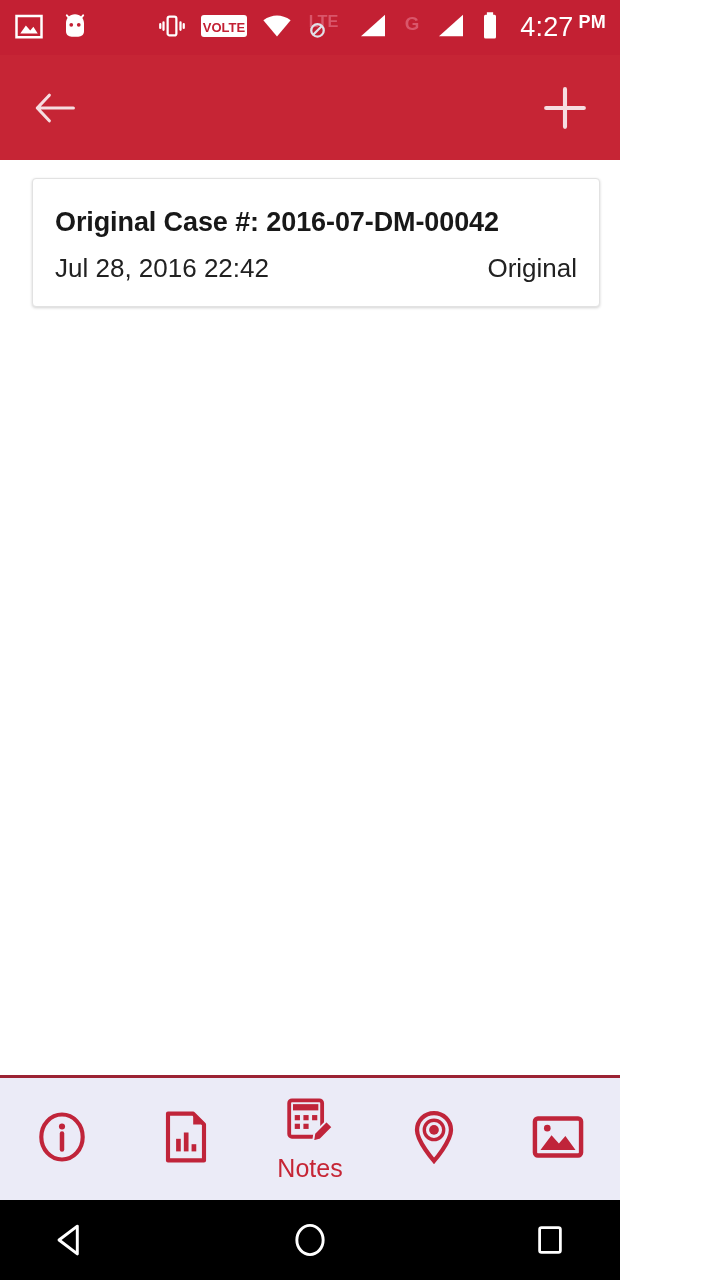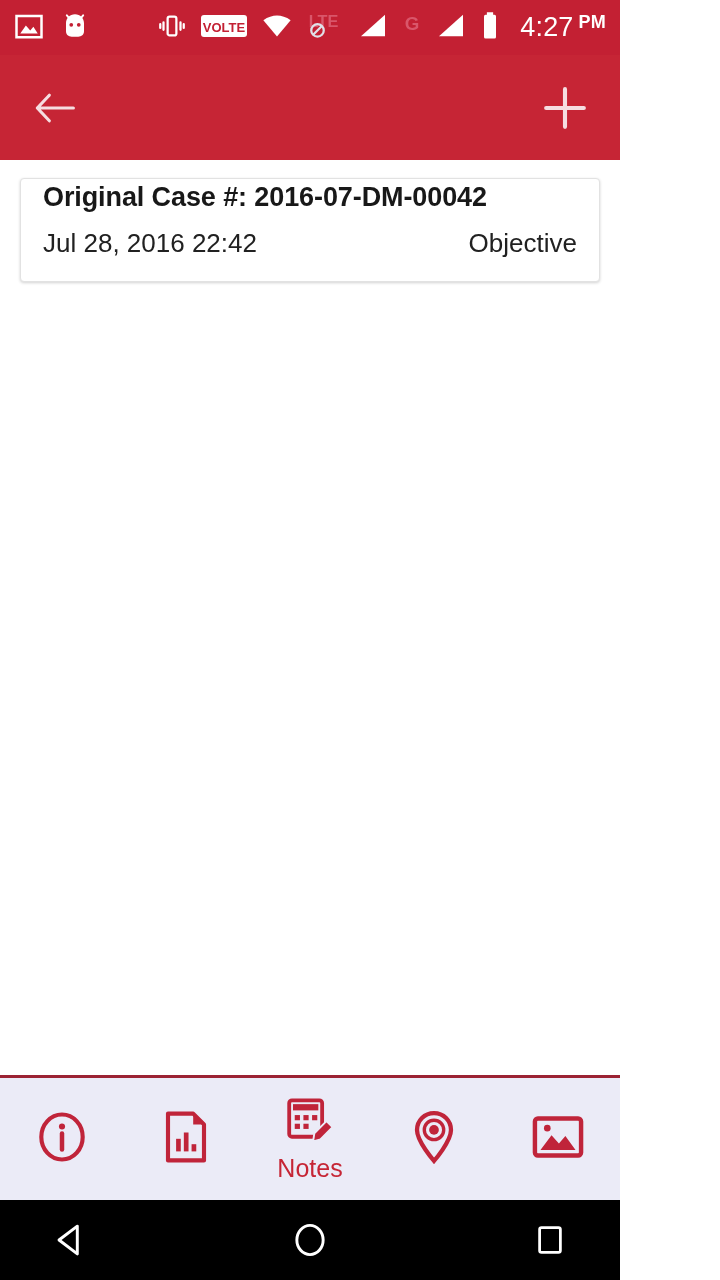--- a/index.html
+++ b/index.html
@@ -73,22 +73,23 @@
     flex:1 1 auto;
     background:#ffffff;
     padding:18px 20px 0 20px;
     overflow:hidden;
   }
   .case-card {
     background:#ffffff;
     border:1px solid #e2e2e2;
     border-radius:4px;
     box-shadow:0 1px 3px rgba(0,0,0,0.18);
-    padding:3px 22px 22px 22px;
-    cursor:pointer;
+    padding:28px 22px 22px 22px;
+    cursor:pointer;
+    margin-left:12px;
   }
   .case-card .case-title {
     font-size:27px;
     font-weight:700;
     color:#181818;
     letter-spacing:-0.1px;
     margin-bottom:15px;
     white-space:nowrap;
   }
   .case-card .case-meta {
@@ -234,21 +235,21 @@
         <path d="M14 3 L14 25 M3 14 L25 14" stroke="#F6DDE1" stroke-width="2.4" stroke-linecap="round"></path>
       </svg>
     </div>
   </div>
 
   <div class="content">
     <div class="case-card">
       <div class="case-title">Original Case #: 2016-07-DM-00042</div>
       <div class="case-meta">
         <span class="case-date">Jul 28, 2016 22:42</span>
-        <span class="case-type">Objective</span>
+        <span class="case-type">Original</span>
       </div>
     </div>
   </div>
 
   <div class="bottom-nav">
 
     <div class="nav-item">
       <span>
         <svg width="54" height="54" viewBox="0 0 30 30">
           <ellipse cx="15" cy="15" rx="11.5" ry="12.5" fill="none" stroke="#C0243A" stroke-width="2.3"></ellipse>

